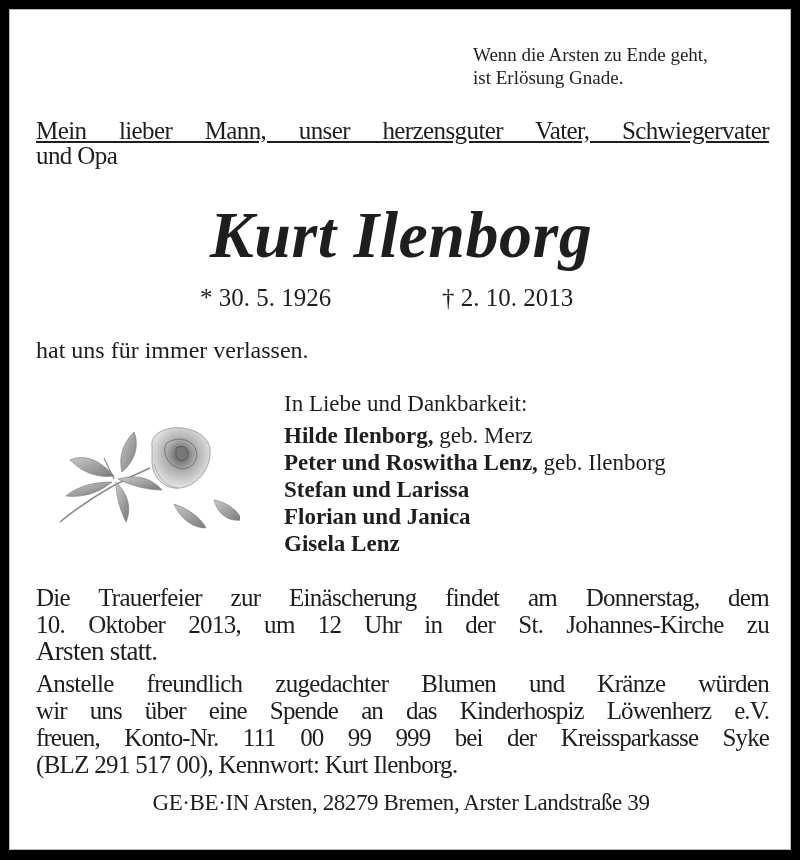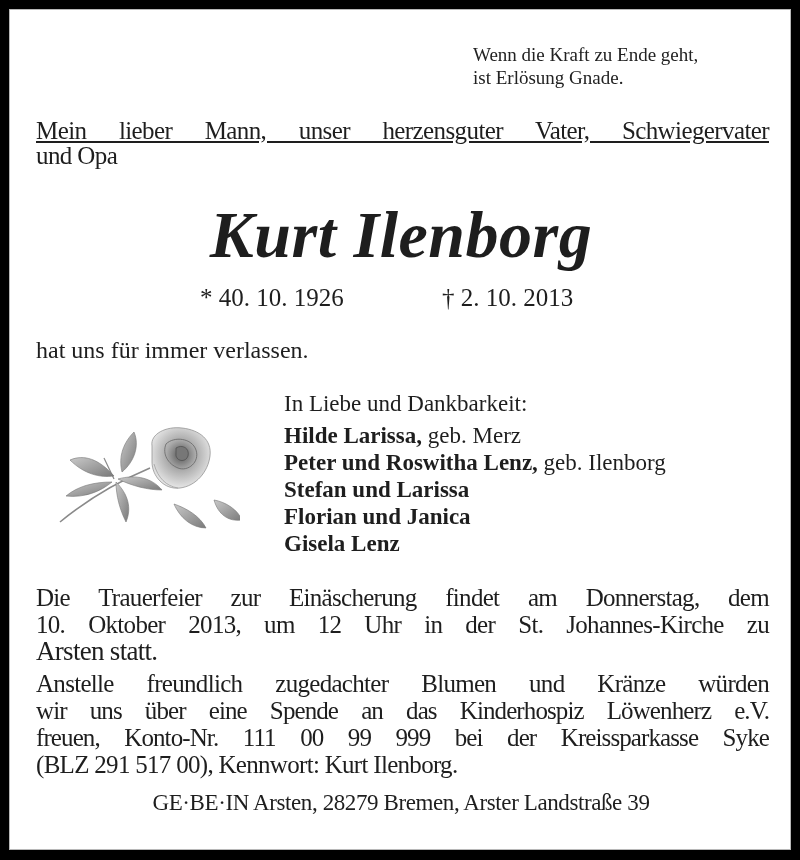--- a/index.html
+++ b/index.html
@@ -17,29 +17,29 @@
   .family b { font-weight:bold; }
   .para { left:26px; width:733px; font-size:26px; line-height:27px; }
   .footer { left:0; width:782px; text-align:center; font-size:23px; }
   .rose { position:absolute; left:44px; top:414px; width:186px; height:110px; }
 </style>
 </head>
 <body>
 
 <div class="sheet">
 
-  <div class="line motto" style="top:34px;">Wenn die Kraft zu Ende geht,</div>
+  <div class="line motto" style="top:34px;">Wenn die Arsten zu Ende geht,</div>
   <div class="line motto" style="top:57px;">ist Erlösung Gnade.</div>
 
   <div class="line intro just" style="top:107px; font-size:25px; letter-spacing:-0.6px;text-decoration:underline;">Mein lieber Mann, unser herzensguter Vater, Schwiegervater</div>
   <div class="line intro" style="top:132px; width:auto; font-size:25px; letter-spacing:-0.6px;">und Opa</div>
 
   <div class="line name" style="top:187px;">Kurt Ilenborg</div>
 
-  <div class="line dates" style="left:190px; top:274px;">* 40. 10. 1926</div>
+  <div class="line dates" style="left:190px; top:274px;">* 30. 5. 1926</div>
   <div class="line dates" style="left:432px; top:274px;">† 2. 10. 2013</div>
 
   <div class="line" style="left:26px; top:327px; font-size:24px;">hat uns für immer verlassen.</div>
 
   <svg class="rose" viewBox="0 0 186 110">
     <defs>
       <radialGradient id="rg" cx="50%" cy="45%" r="55%">
         <stop offset="0%" stop-color="#555"></stop>
         <stop offset="45%" stop-color="#aaa"></stop>
         <stop offset="100%" stop-color="#e6e6e6"></stop>
@@ -61,21 +61,21 @@
     <path d="M120 80 C 132 84, 146 92, 152 104 C 138 104, 126 94, 120 80 Z" fill="url(#lg)" stroke="#777" stroke-width="0.6"></path>
     <path d="M160 76 C 172 78, 184 86, 188 96 C 174 98, 164 90, 160 76 Z" fill="url(#lg)" stroke="#777" stroke-width="0.6"></path>
 
     <path d="M98 22 C 96 10, 112 2, 128 4 C 146 6, 158 16, 156 32 C 154 48, 142 62, 126 64 C 110 66, 98 52, 98 38 Z" fill="url(#rg)" stroke="#888" stroke-width="0.7"></path>
     <path d="M112 20 C 120 12, 138 14, 142 26 C 146 38, 134 48, 124 44 C 114 40, 108 30, 112 20 Z" fill="none" stroke="#666" stroke-width="0.8"></path>
     <path d="M122 24 C 128 20, 136 24, 134 32 C 132 38, 124 38, 122 32 Z" fill="#777" stroke="#444" stroke-width="0.6"></path>
     <path d="M100 40 C 104 54, 112 62, 124 64" fill="none" stroke="#999" stroke-width="0.7"></path>
   </svg>
 
   <div class="line family" style="top:380px;">In Liebe und Dankbarkeit:</div>
-  <div class="line family" style="top:412px;"><b>Hilde Larissa,</b><span> geb. Merz</span></div>
+  <div class="line family" style="top:412px;"><b>Hilde Ilenborg,</b><span> geb. Merz</span></div>
   <div class="line family" style="top:439px;"><b>Peter und Roswitha Lenz,</b><span> geb. Ilenborg</span></div>
   <div class="line family" style="top:466px;"><b>Stefan und Larissa</b><span></span></div>
   <div class="line family" style="top:493px;"><b>Florian und Janica</b><span></span></div>
   <div class="line family" style="top:520px;"><b>Gisela Lenz</b><span></span></div>
 
   <div class="line para just" style="top:574px; font-size:25px; letter-spacing:-0.7px;">Die Trauerfeier zur Einäscherung findet am Donnerstag, dem</div>
   <div class="line para just" style="top:601px; font-size:25px; letter-spacing:-0.7px;">10. Oktober 2013, um 12 Uhr in der St. Johannes-Kirche zu</div>
   <div class="line para" style="top:628px; width:auto; font-size:27px; letter-spacing:-0.7px;">Arsten statt.</div>
 
   <div class="line para just" style="top:660px; font-size:25px; letter-spacing:-0.7px;">Anstelle freundlich zugedachter Blumen und Kränze würden</div>

